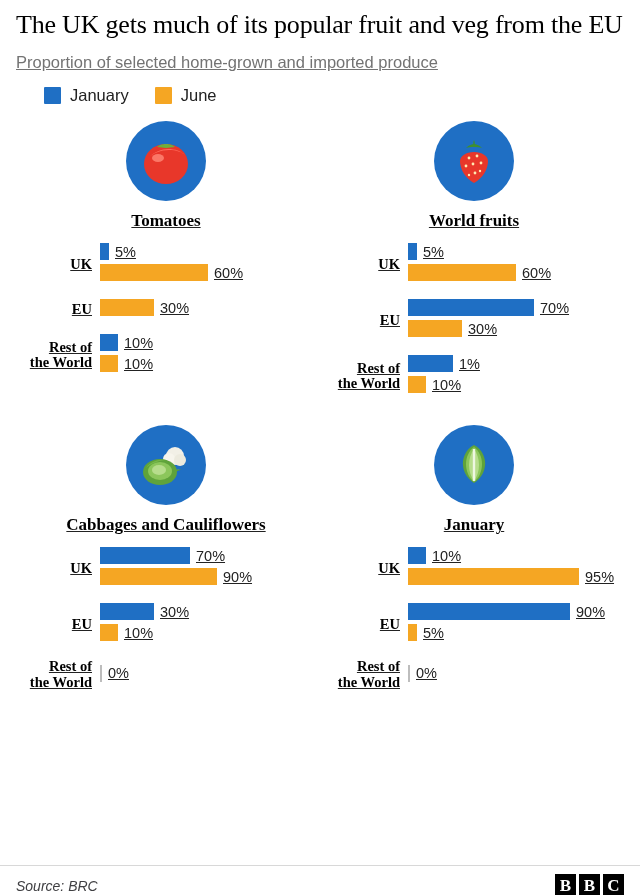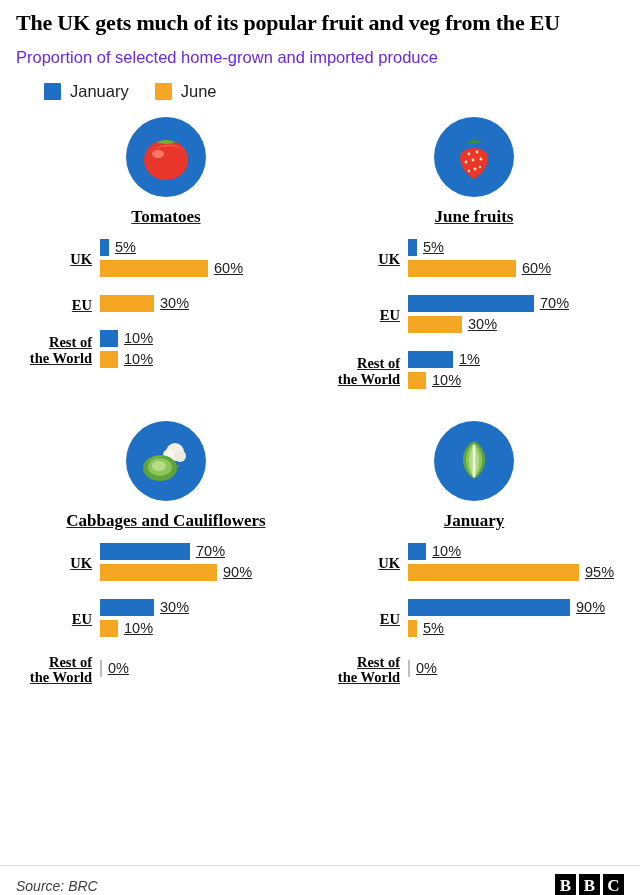--- a/index.html
+++ b/index.html
@@ -16,32 +16,33 @@
   }
   .page {
     position: relative;
     width: 640px;
     height: 895px;
     box-sizing: border-box;
     padding: 0 16px;
   }
   .headline {
     font-family: "Liberation Serif", serif;
-    font-weight: bold;
-    font-size: 22px;
+    font-weight: normal;
+    font-size: 26px;
     line-height: 1.18;
     letter-spacing: -0.2px;
     margin: 10px 0 0 0;
     color: #000000;
   }
   .subhead {
     font-size: 16.5px;
-    color: #6d28d9;
+    color: #737373;
     margin: 12px 0 0 0;
     line-height: 1.2;
+    text-decoration: underline;
   }
   .legend {
     display: flex;
     align-items: center;
     gap: 26px;
     margin: 14px 0 0 0;
     padding-left: 28px;
   }
   .legend-item {
     display: flex;
@@ -294,21 +295,21 @@
                 <circle cx="33" cy="25" r="1.4"></circle>
               <circle cx="29" cy="33" r="1.4"></circle>
                 <circle cx="22" cy="35" r="1.4"></circle>
               <circle cx="37" cy="32" r="1.4"></circle>
                 <circle cx="31" cy="42" r="1.4"></circle>
               <circle cx="25" cy="44" r="1.2"></circle>
                 <circle cx="36" cy="40" r="1.2"></circle>
             </g>
           </svg>
         </div>
-        <div class="panel-title">June fruits</div>
+        <div class="panel-title">World fruits</div>
       </div>
       <div class="rows">
 
         <div class="row-group group-label-cell">
           <div class="row-label">
             <div>UK</div>
           </div>
           <div class="group-rows">
             <div class="bar-line">
               <div class="bar-wrap">

